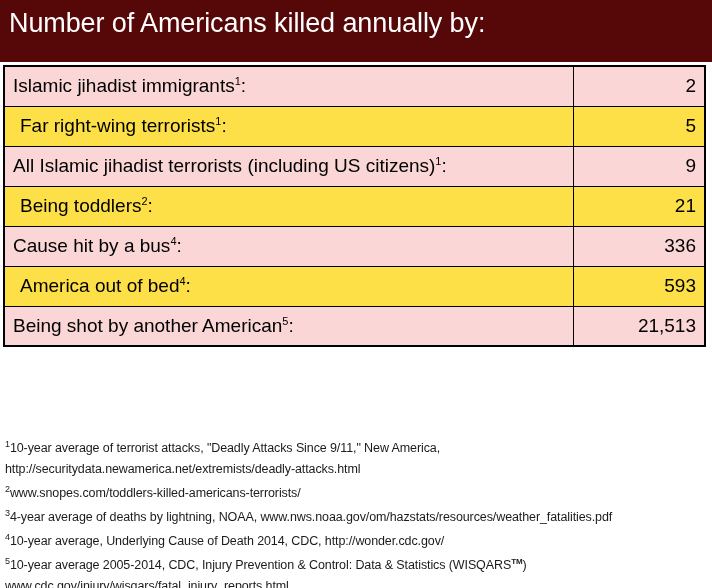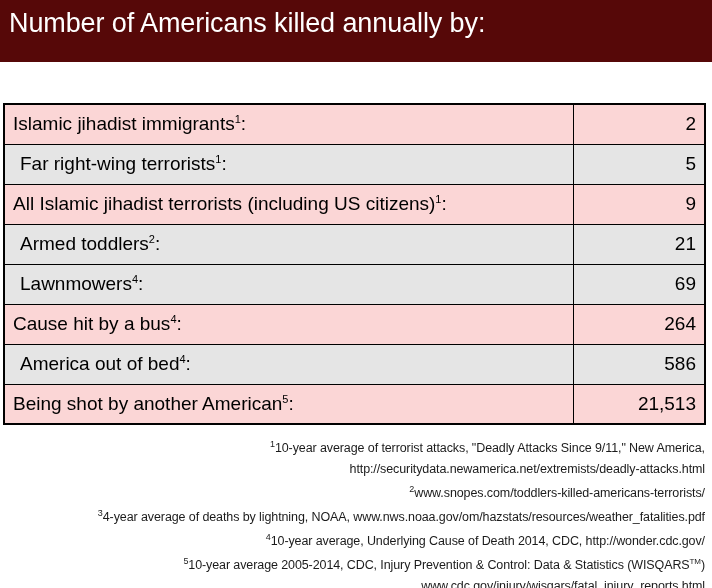--- a/index.html
+++ b/index.html
@@ -47,21 +47,20 @@
     position: absolute;
     left: 3px;
     top: 65px;
     width: 703px;
   }
   table.data {
     border-collapse: collapse;
     width: 703px;
     table-layout: fixed;
     border: 2px solid #000000;
-    margin-top: 38px;
   }
   table.data tr {
     height: 40px;
   }
   table.data td {
     border: 1px solid #000000;
     padding: 0 8px;
     font-size: 19px;
     color: #000000;
     line-height: 20px;
@@ -74,21 +73,21 @@
   }
   td.value {
     text-align: right;
     width: 132px;
     padding-right: 10px;
   }
   tr.shade td {
     background: #fbd6d6;
   }
   tr.plain td {
-    background: #e5e5e5;
+    background: #fde047;
     padding-left: 15px;
   }
   sup {
     font-size: 11px;
     vertical-align: super;
     line-height: 0;
   }
 
   
   .notes {
@@ -96,35 +95,34 @@
     left: 5px;
     top: 438px;
     width: 700px;
   }
   .note-line {
     font-size: 12.5px;
     color: #1b1b1b;
     line-height: 21px;
     white-space: nowrap;
     letter-spacing: -0.1px;
-    text-align: right;
   }
   .note-line.gap {
     margin-top: 3px;
-    margin-left: 44px;
   }
   .note-line sup {
     font-size: 9px;
     vertical-align: super;
     line-height: 0;
   }
   .tm {
     font-size: 8px;
     vertical-align: super;
     line-height: 0;
+    font-weight: bold;
   }
 </style>
 </head>
 <body>
 
 <div class="page">
 
   <div class="header">
     <div class="header-title">Number of Americans killed annually by:</div>
   </div>
@@ -138,34 +136,30 @@
           </tr>
           <tr class="plain">
             <td class="label"><span>Far right-wing terrorists</span><sup>1</sup><span>:</span></td>
             <td class="value">5</td>
           </tr>
           <tr class="shade">
             <td class="label"><span>All Islamic jihadist terrorists (including US citizens)</span><sup>1</sup><span>:</span></td>
             <td class="value">9</td>
           </tr>
           <tr class="plain">
-            <td class="label"><span>Armed toddlers</span><sup>2</sup><span>:</span></td>
+            <td class="label"><span>Being toddlers</span><sup>2</sup><span>:</span></td>
             <td class="value">21</td>
-          </tr>
-          <tr class="plain">
-            <td class="label"><span>Lawnmowers</span><sup>4</sup><span>:</span></td>
-            <td class="value">69</td>
           </tr>
           <tr class="shade">
             <td class="label"><span>Cause hit by a bus</span><sup>4</sup><span>:</span></td>
-            <td class="value">264</td>
+            <td class="value">336</td>
           </tr>
           <tr class="plain">
             <td class="label"><span>America out of bed</span><sup>4</sup><span>:</span></td>
-            <td class="value">586</td>
+            <td class="value">593</td>
           </tr>
           <tr class="shade">
             <td class="label"><span>Being shot by another American</span><sup>5</sup><span>:</span></td>
             <td class="value">21,513</td>
           </tr>
         </tbody>
     </table>
   </div>
 
   <div class="notes">

